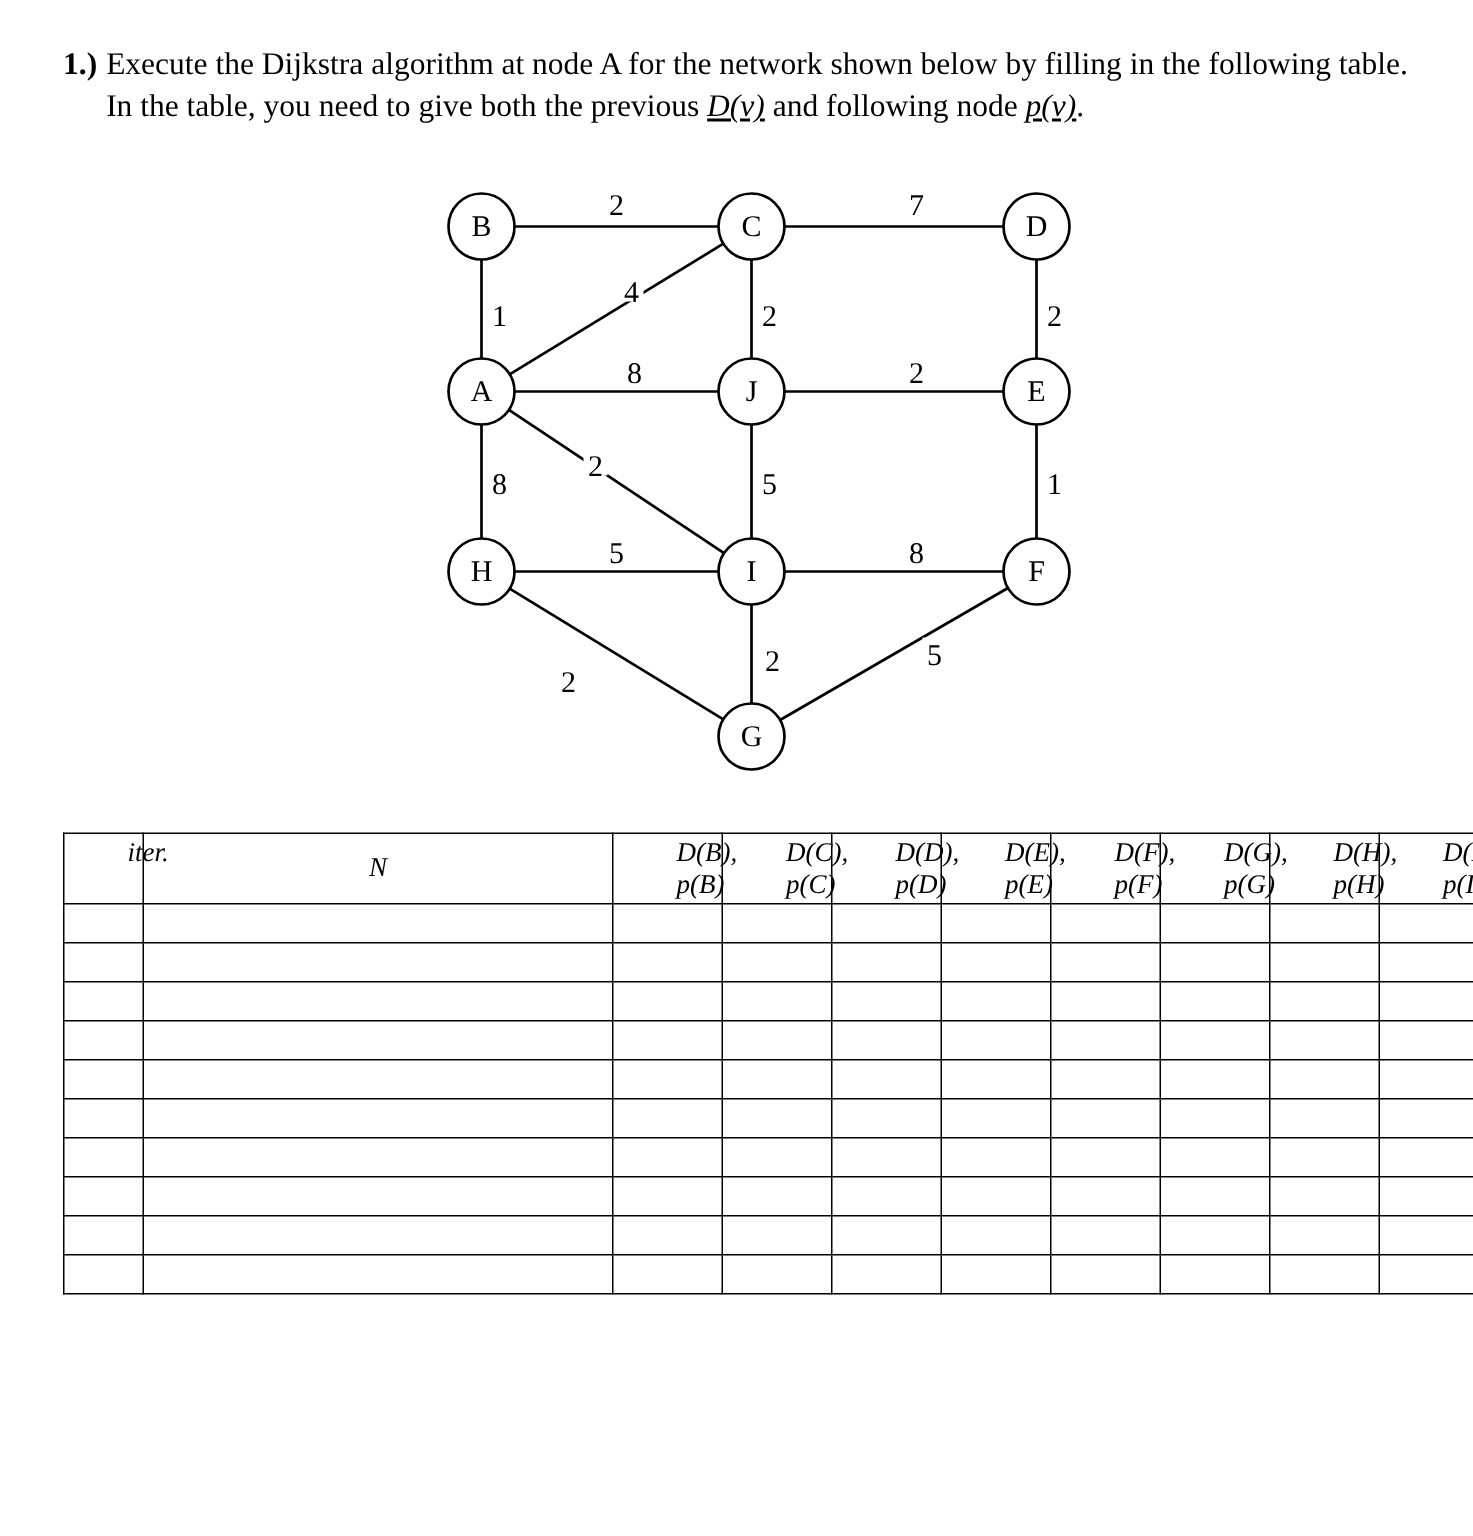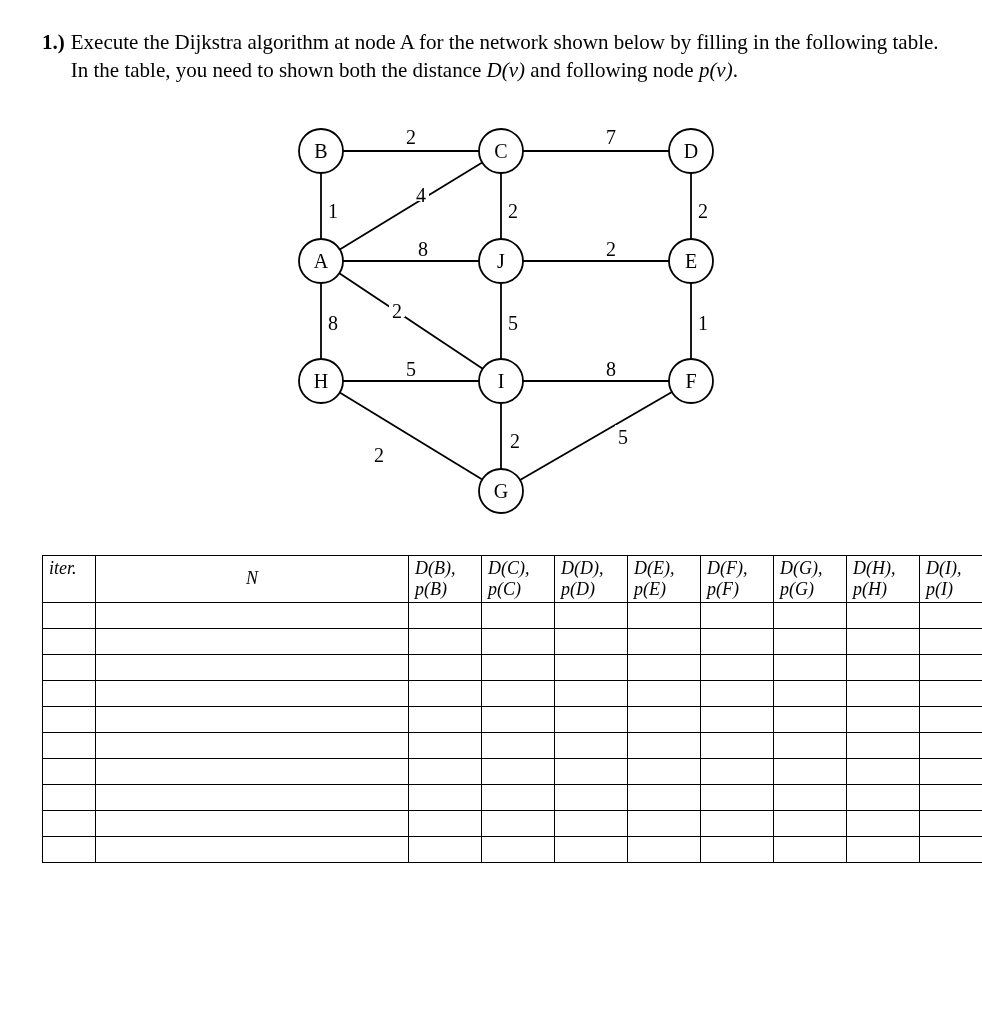--- a/index.html
+++ b/index.html
@@ -20,21 +20,21 @@
     line-height: 1.35;
   }
   .q-number {
     font-weight: bold;
     flex: 0 0 auto;
     margin-right: 6px;
   }
   .q-text {
     flex: 1 1 auto;
   }
-  .q-text .ital { font-style: italic; }
+  .q-text .ital { font-style: italic; text-decoration: underline; }
   .graph-wrap {
     width: 100%;
     display: flex;
     justify-content: center;
     margin: 26px 0 24px 0;
   }
   svg.graph {
     display: block;
   }
   svg.graph .node-circle {
@@ -68,35 +68,35 @@
   table.dij th, table.dij td {
     border: 1px solid #000;
     padding: 2px 6px;
     text-align: left;
     vertical-align: top;
     height: 20px;
   }
   table.dij th {
     font-weight: normal;
   }
-  table.dij th .ital { font-style: italic; }
+  table.dij th .ital { font-style: italic; margin-left: 36px; }
   table.dij .col-iter { width: 40px; }
   table.dij .col-n { width: 300px; text-align: center; }
   table.dij th.col-n { font-style: italic; vertical-align: middle; }
   table.dij .col-v { width: 60px; }
 </style>
 </head>
 <body>
 
 <div class="page">
 
   <div class="question">
     <div class="q-number">1.)</div>
     <div class="q-text">
-      <span>Execute the Dijkstra algorithm at node A for the network shown below by filling in the following table. In the table, you need to shown both the distance </span><span class="ital">D(v)</span><span> and following node </span><span class="ital">p(v)</span><span>.</span>
+      <span>Execute the Dijkstra algorithm at node A for the network shown below by filling in the following table. In the table, you need to give both the previous </span><span class="ital">D(v)</span><span> and following node </span><span class="ital">p(v)</span><span>.</span>
     </div>
   </div>
 
   <div class="graph-wrap">
     <svg class="graph" width="520" height="420" viewBox="0 0 520 420">
       <g id="edges-layer">
           <line x1="112" y1="40" x2="248" y2="40" class="edge"></line>
           <line x1="292" y1="40" x2="438" y2="40" class="edge"></line>
           <line x1="90" y1="62" x2="90" y2="128" class="edge"></line>
           <line x1="108.77220034034309" y1="138.52809979201254" x2="251.2277996596569" y2="51.471900207987446" class="edge"></line>

